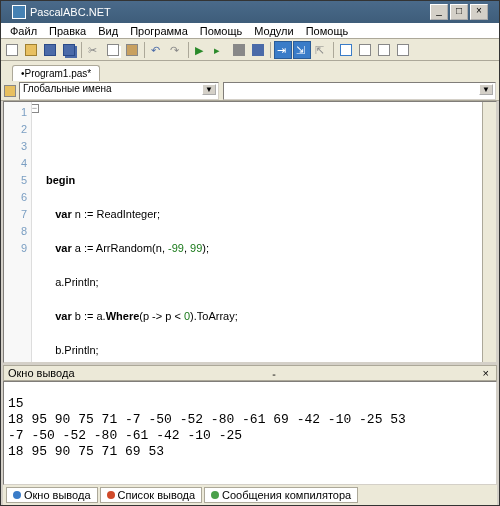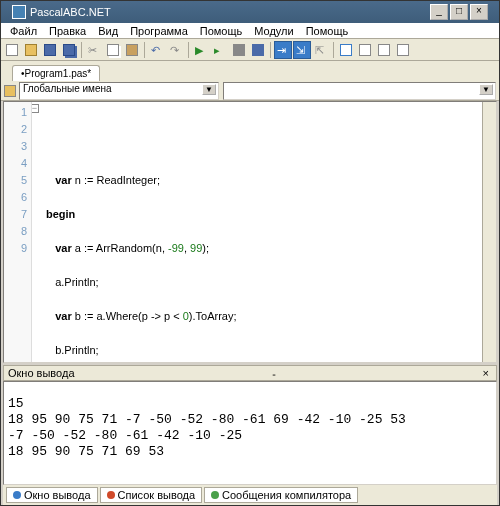--- a/index.html
+++ b/index.html
@@ -18,21 +18,21 @@
 .tab{background:#fff;border:1px solid #aca899;border-bottom:none;padding:2px 8px;font-size:10px;border-radius:3px 3px 0 0;cursor:pointer}
 .dropdown-row{background:#ece9d8;height:20px;display:flex;align-items:center;padding:0 3px;border-bottom:1px solid #aca899}
 .dd{background:#fff;border:1px inset #d4d0c8;height:16px;padding:0 14px 16px 3px;font-size:10px;position:relative;cursor:pointer;min-width:100px}
 .dd::after{content:"▼";position:absolute;right:2px;top:1px;font-size:8px;background:#d4d0c8;border:1px outset #fff;width:12px;text-align:center}
 .editor-area{display:flex;height:262px;background:#fff;border:1px inset #d4d0c8;margin:0 2px}
 .gutter{width:28px;background:#f8f8f8;border-right:1px solid #ddd;padding:2px 4px 0 0;text-align:right;color:#7a9ec2;font-family:'Courier New',monospace;font-size:13px;line-height:17px}
 .code{flex:1;padding:2px 4px;font-family:'Courier New',monospace;font-size:13px;line-height:17px;white-space:pre;overflow:hidden;position:relative}
 .fold{color:#888;position:absolute;left:-2px;top:2px;font-size:9px;border:1px solid #888;width:9px;height:9px;line-height:7px;text-align:center;cursor:pointer;background:#fff}
 .code-inner{margin-left:10px}
 .kw{font-weight:bold;color:#000}
-.fn{font-weight:normal;color:#000}
+.fn{font-weight:bold;color:#000}
 .num{color:#1a7a1a}
 .scroll-v{width:14px;background:#ece9d8;border-left:1px solid #aca899}
 .output-header{background:#ece9d8;height:16px;display:flex;align-items:center;padding:0 4px;border:1px solid #aca899;margin:2px 2px 0 2px;font-size:10px}
 .output-header .x{margin-left:auto;cursor:pointer;padding:0 3px}
 .output-area{background:#fff;border:1px inset #d4d0c8;margin:0 2px;height:104px;padding:14px 4px;font-family:'Courier New',monospace;font-size:13px;line-height:16px;white-space:pre-wrap;overflow:hidden}
 .output-tabs{background:#ece9d8;height:20px;display:flex;align-items:center;padding:0 3px;gap:2px;margin:0 2px}
 .otab{background:#fff;border:1px solid #aca899;padding:1px 6px;font-size:10px;display:flex;align-items:center;gap:3px;cursor:pointer}
 .otab .dot{width:8px;height:8px;border-radius:50%}
 </style>
 </head>
@@ -142,22 +142,22 @@
     <div>4</div>
     <div>5</div>
     <div>6</div>
     <div>7</div>
     <div>8</div>
     <div>9</div>
   </div>
   <div class="code">
     <div class="fold">−</div>
     <div class="code-inner">
+<div><span class="kw">begin</span></div>
 <div><span>   </span><span class="kw">var</span><span> n := ReadInteger;</span></div>
-<div><span class="kw">begin</span></div>
 <div><span>   </span><span class="kw">var</span><span> a := ArrRandom(n, </span><span class="num">-99</span><span>, </span><span class="num">99</span><span>);</span></div>
 <div><span>   </span><span>a.Println;</span></div>
 <div><span>   </span><span class="kw">var</span><span> b := a.</span><span class="fn">Where</span><span>(p -&gt; p &lt; </span><span class="num">0</span><span>).ToArray;</span></div>
 <div><span>   </span><span>b.Println;</span></div>
 
 
 
     </div>
   </div>
   <div class="scroll-v"></div>

